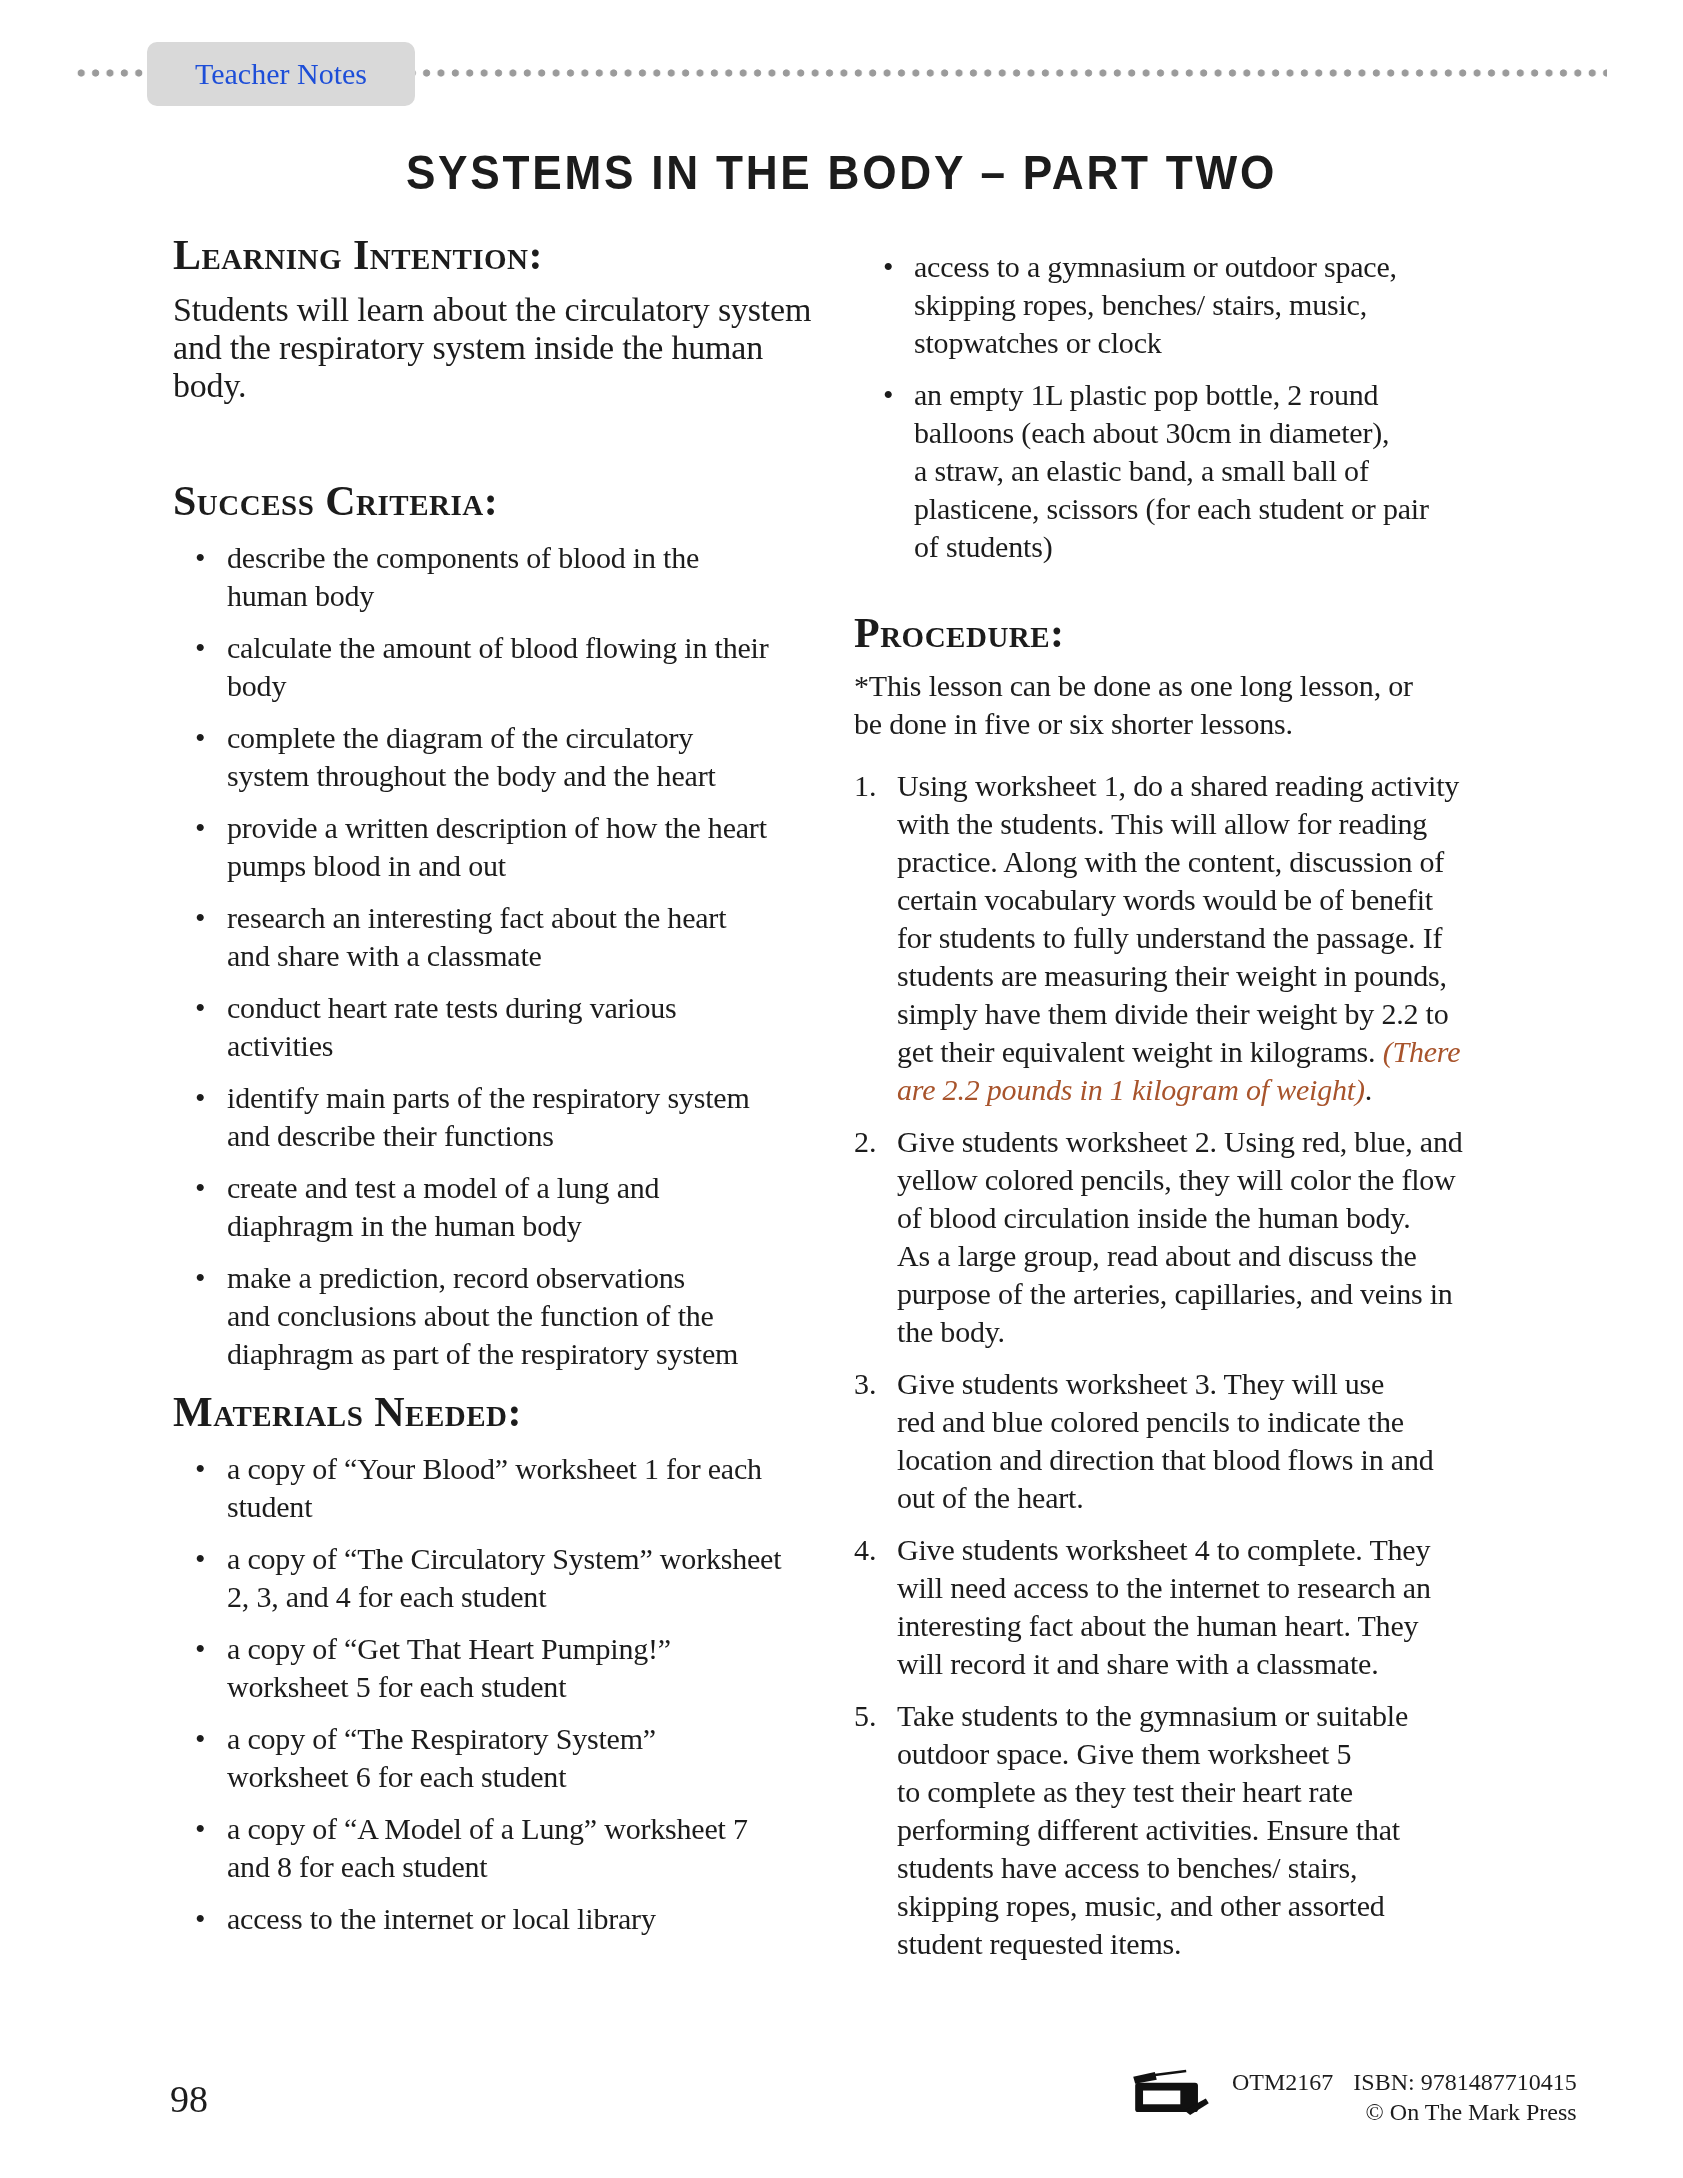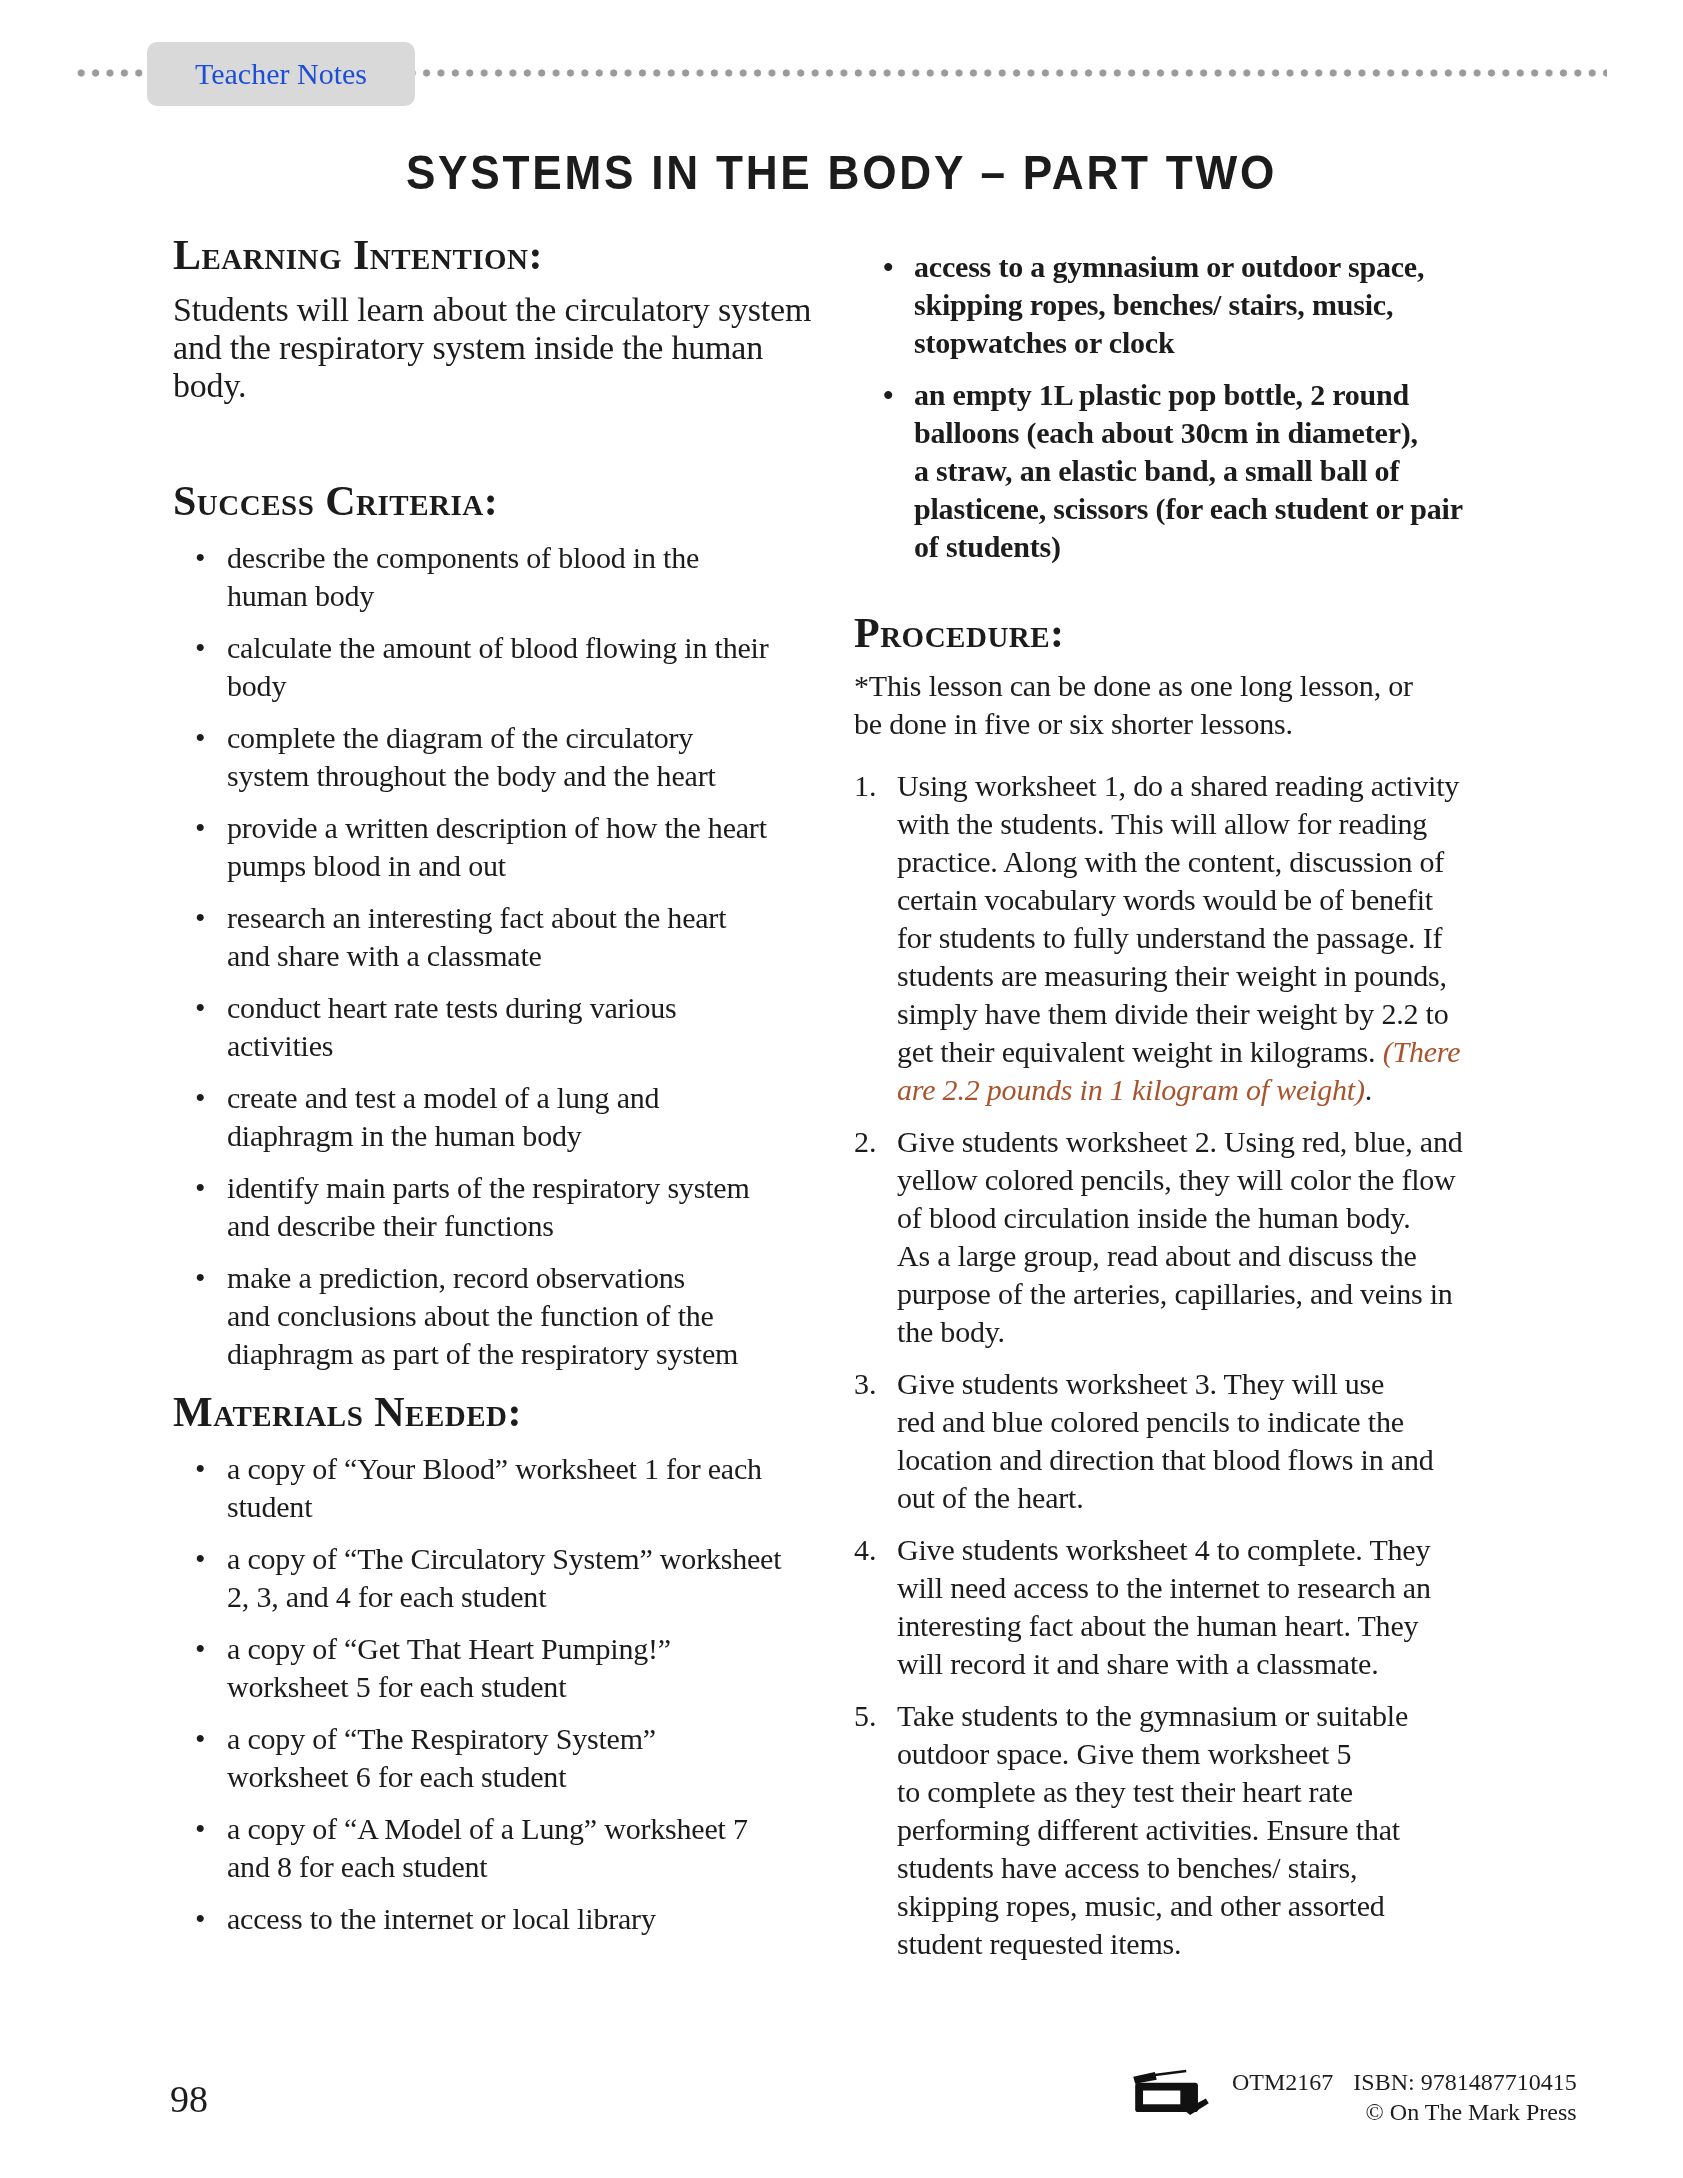--- a/index.html
+++ b/index.html
@@ -34,21 +34,21 @@
   .sec-heading{
     font-weight:bold;font-variant:small-caps;font-size:42px;line-height:51px;
     letter-spacing:0.5px;margin:0;
   }
   .body-text{font-size:34px;line-height:38px;white-space:pre-line;margin:10px 0 0 0;letter-spacing:-0.2px;}
   .mt-sc{margin-top:71px;}
   .mt-mn{margin-top:8px;}
   .mt-proc{margin-top:42px;}
   .blist{margin-top:12px;}
   .bullet-row{display:flex;padding-left:22px;margin-bottom:14px;}
-  .col-right .bullet-row{padding-left:29px;margin-bottom:14px;font-weight:bold;}
+  .col-right .bullet-row{padding-left:29px;margin-bottom:14px;}
   .dotcell{width:32px;flex:none;font-size:30px;line-height:38px;}
   .col-right .dotcell{width:31px;}
   .dotcell::before{content:"\2022";}
   .bullet-text{flex:1;font-size:30px;line-height:38px;white-space:pre-line;letter-spacing:-0.2px;}
   .note{
     font-size:30px;line-height:38px;font-weight:normal;white-space:pre-line;
     margin:8px 0 0 0;letter-spacing:-0.2px;
   }
   .steps{margin-top:24px;}
   .step-row{display:flex;margin-bottom:14px;}
@@ -106,27 +106,27 @@
         <span class="bullet-text">research an interesting fact about the heart
 and share with a classmate</span>
       </div>
     <div class="bullet-row">
         <span class="dotcell"></span>
         <span class="bullet-text">conduct heart rate tests during various
 activities</span>
       </div>
     <div class="bullet-row">
         <span class="dotcell"></span>
+        <span class="bullet-text">identify main parts of the respiratory system
+and describe their functions</span>
+      </div>
+    <div class="bullet-row">
+        <span class="dotcell"></span>
         <span class="bullet-text">create and test a model of a lung and
 diaphragm in the human body</span>
-      </div>
-    <div class="bullet-row">
-        <span class="dotcell"></span>
-        <span class="bullet-text">identify main parts of the respiratory system
-and describe their functions</span>
       </div>
     <div class="bullet-row">
         <span class="dotcell"></span>
         <span class="bullet-text">make a prediction, record observations
 and conclusions about the function of the
 diaphragm as part of the respiratory system</span>
       </div>
   </div>
 
   <h2 class="sec-heading mt-mn">Materials Needed:</h2>

